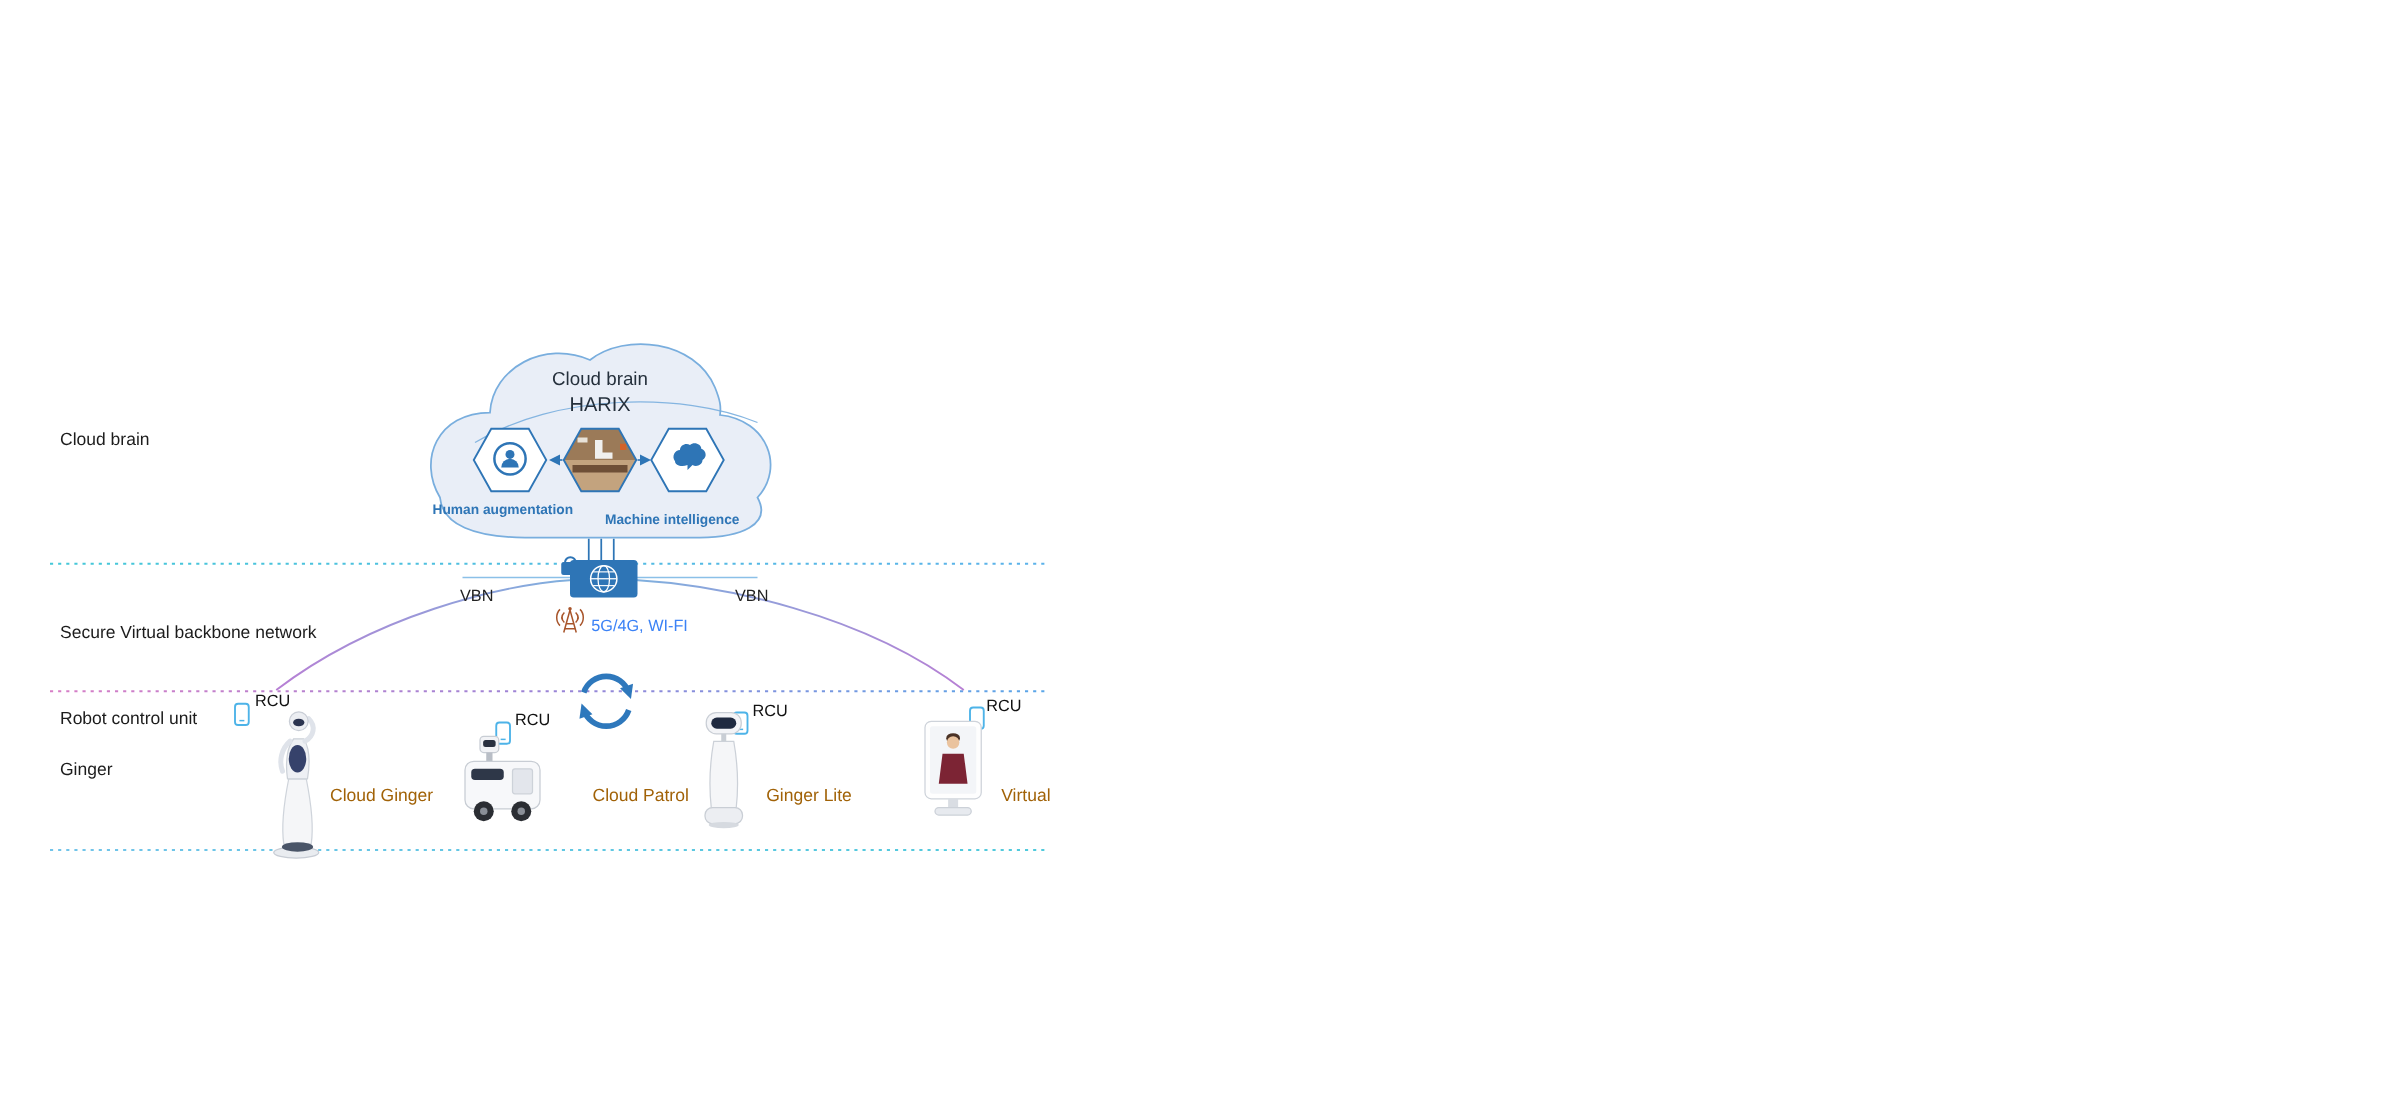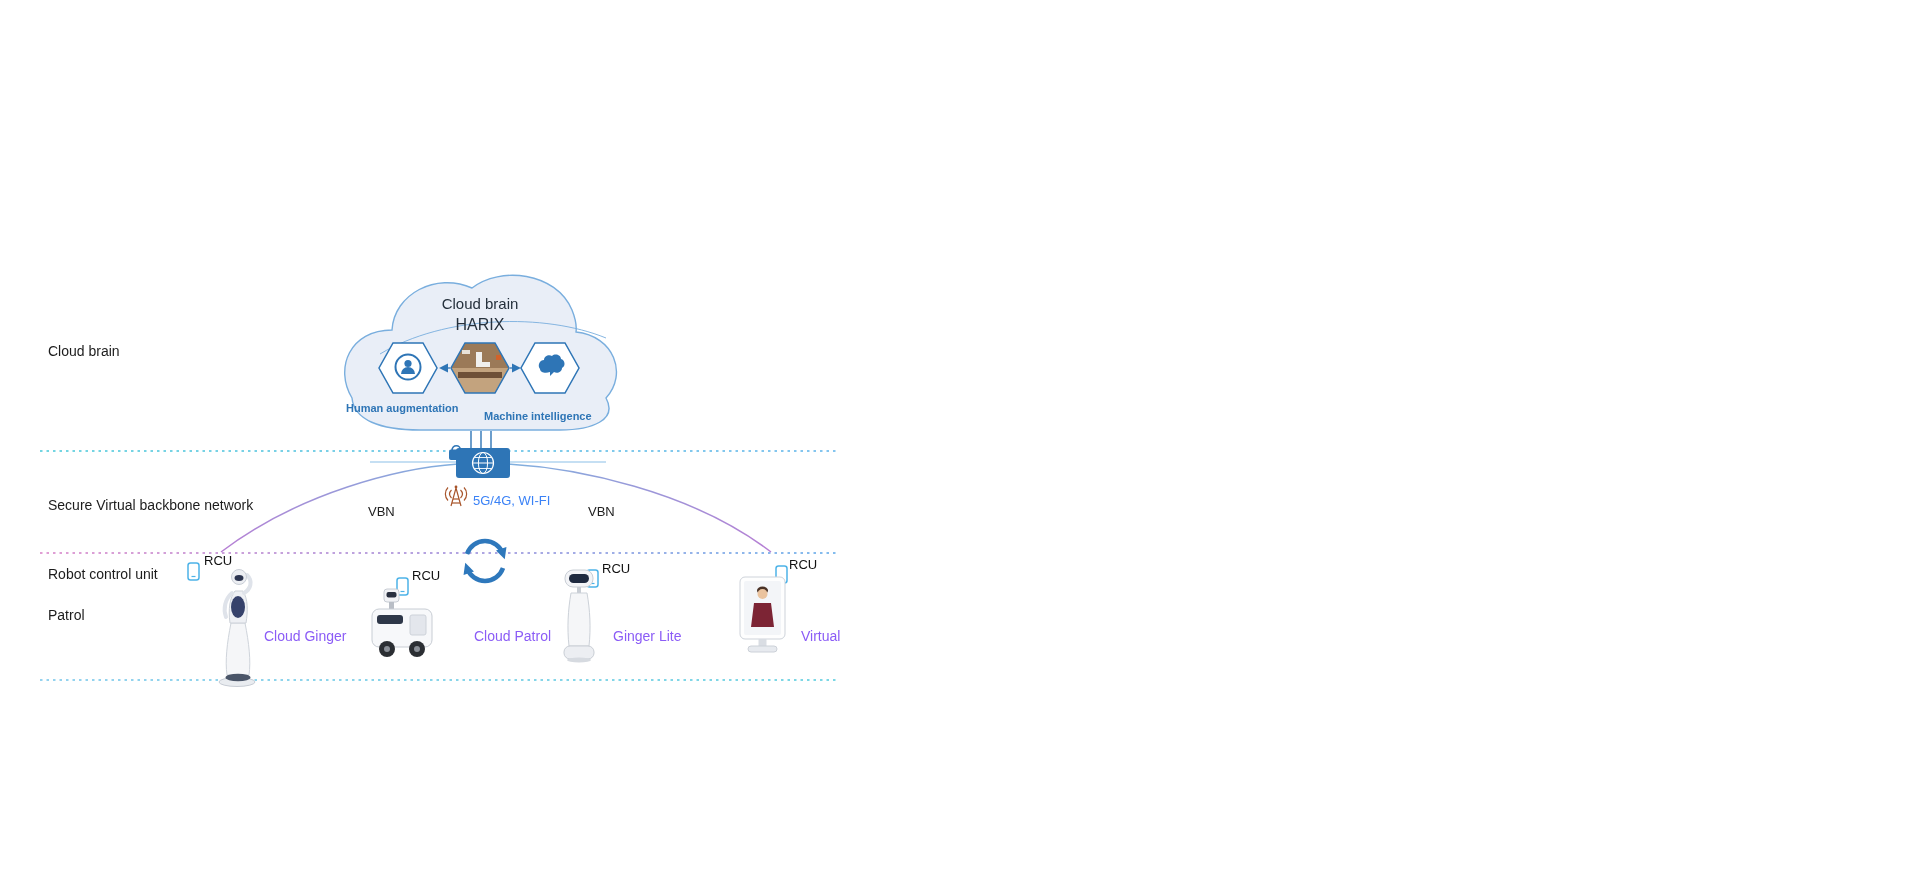--- a/index.html
+++ b/index.html
@@ -4,24 +4,24 @@
 <style>
   * { box-sizing: border-box; }
   html,body { margin:0; padding:0; background:#ffffff; }
   body { font-family:"Liberation Sans", sans-serif; }
   .canvas { position:relative; width:1920px; height:881px; background:#ffffff; overflow:hidden; }
   .abs { position:absolute; white-space:nowrap; }
   .layer-label { font-size:14px; color:#1c1c1c; }
   .cloud-title { font-size:15px; color:#25303c; width:180px; text-align:center; }
   .cloud-sub   { font-size:16px; color:#25303c; width:180px; text-align:center; }
   .cap-label   { font-size:11px; color:#2e75b6; width:130px; text-align:left; font-weight:bold; }
-  .vbn         { font-size:13px; color:#222;margin-top:35px; }
+  .vbn         { font-size:13px; color:#222; }
   .wireless    { font-size:13px; color:#3b82f6; }
   .rcu         { font-size:13px; color:#111; }
-  .robot-name  { font-size:14px; color:#8b5cf6; }
+  .robot-name  { font-size:14px; color:#a16207; }
   svg.diagram { position:absolute; left:0; top:0; }
 </style>
 </head>
 <body>
 
 <div class="canvas">
 
   <svg class="diagram" width="1920" height="881" viewBox="0 0 1920 881">
     <defs>
       <linearGradient id="gradTop" gradientUnits="userSpaceOnUse" x1="40" y1="451" x2="836" y2="451">
@@ -209,21 +209,21 @@
       <circle cx="22.5" cy="17" r="5" fill="#eac39e"></circle>
       <path d="M 14 26 L 31 26 L 34 50 L 11 50 Z" fill="#7c2434"></path>
       <rect x="18.5" y="62" width="8" height="7" fill="#d9dde3"></rect>
       <rect x="8" y="69" width="29" height="6" rx="3" fill="#e7eaef" stroke="#ccd1d8"></rect>
     </g>
   </svg>
 
   <div class="abs layer-label" style="left:48px;top:343px">Cloud brain</div>
   <div class="abs layer-label" style="left:48px;top:497px">Secure Virtual backbone network</div>
   <div class="abs layer-label" style="left:48px;top:566px">Robot control unit</div>
-  <div class="abs layer-label" style="left:48px;top:607px">Patrol</div>
+  <div class="abs layer-label" style="left:48px;top:607px">Ginger</div>
 
   <div class="abs cloud-title" style="left:390px;top:295px">Cloud brain</div>
   <div class="abs cloud-sub" style="left:390px;top:316px">HARIX</div>
   <div class="abs cap-label" style="left:346px;top:402px">Human augmentation</div>
   <div class="abs cap-label" style="left:484px;top:410px">Machine intelligence</div>
 
   <div class="abs vbn" style="left:368px;top:469px">VBN</div>
   <div class="abs vbn" style="left:588px;top:469px">VBN</div>
   <div class="abs wireless" style="left:473px;top:493px">5G/4G, WI-FI</div>
 

